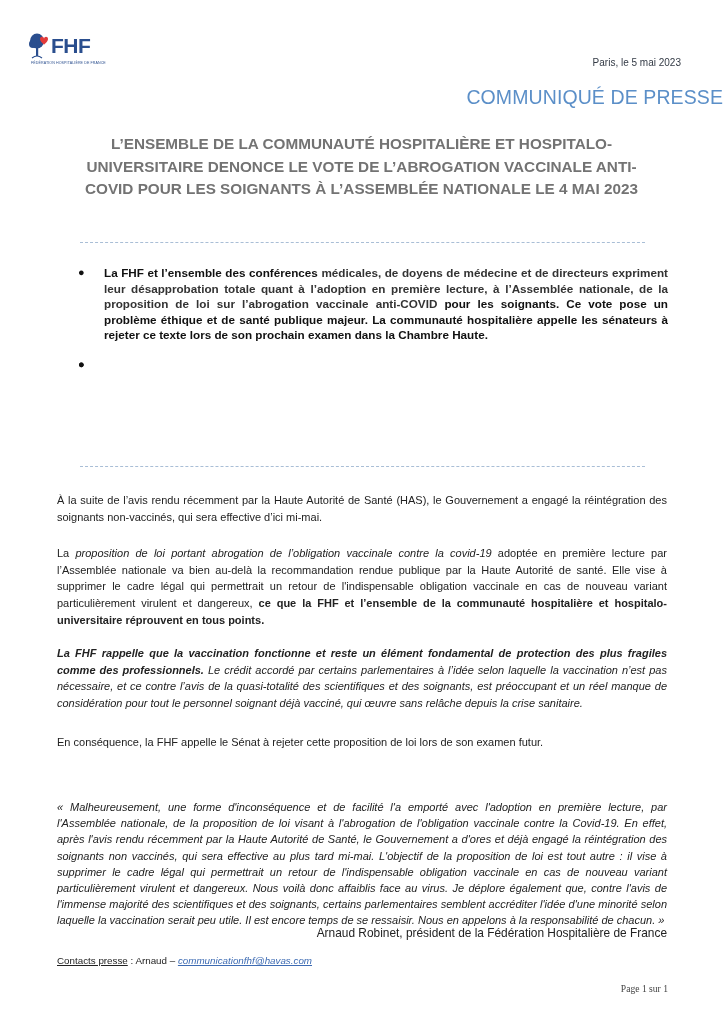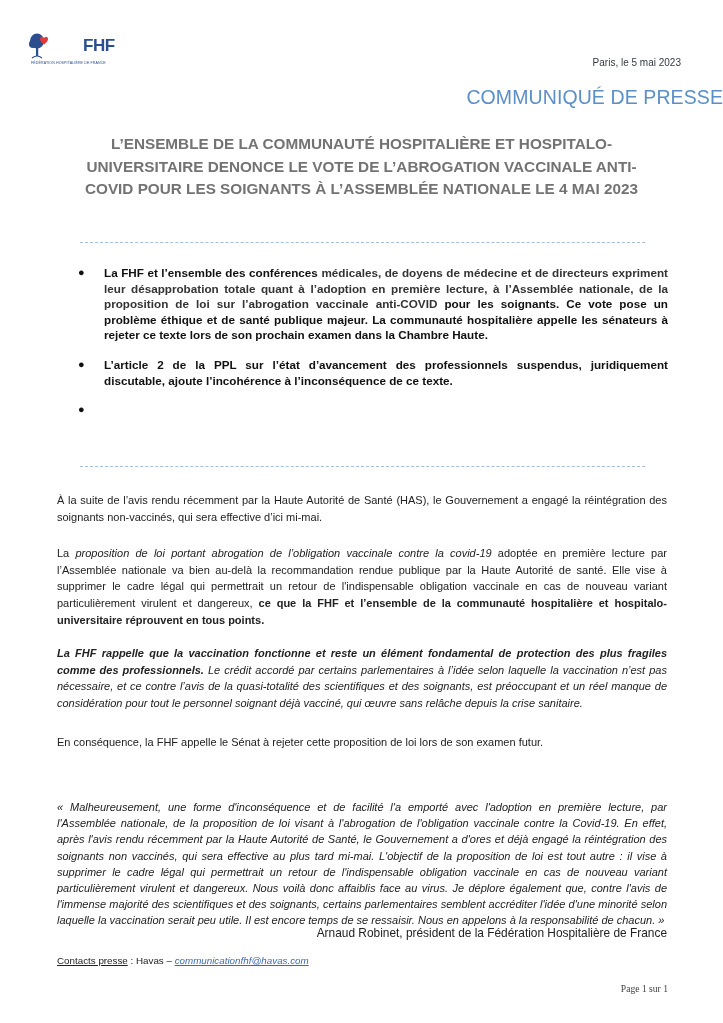--- a/index.html
+++ b/index.html
@@ -3,22 +3,22 @@
 <meta charset="utf-8">
 <style>
   html, body { margin: 0; padding: 0; background: #ffffff; }
   body {
     width: 723px; height: 1023px; position: relative; overflow: hidden;
     font-family: "Liberation Sans", sans-serif; color: #1a1a1a;
   }
   .logo { position: absolute; left: 24px; top: 30px; width: 80px; height: 40px; }
   .logo-mark { position: absolute; left: 4px; top: 2px; width: 22px; height: 28px; }
   .logo-text {
-    position: absolute; left: 27px; top: 2px; font-weight: bold; font-size: 17px;
-    color: #2a4e8e; letter-spacing: -0.5px; line-height: 28px; margin-left: 32px;
+    position: absolute; left: 27px; top: 2px; font-weight: bold; font-size: 21px;
+    color: #2a4e8e; letter-spacing: -0.5px; line-height: 28px;
   }
   .logo-sub {
     position: absolute; left: 7px; top: 31px; font-size: 3.6px; color: #2a4e8e;
     letter-spacing: 0.1px; white-space: nowrap;
   }
   .date {
     position: absolute; right: 42px; top: 57px; font-size: 10px; color: #333a45;
   }
   .doc-type {
     position: absolute; left: 0; right: 0; top: 86px; text-align: right;
@@ -93,21 +93,20 @@
 
 <div class="sep top"></div>
 
 <ul class="bullets">
   <li>
     <span class="bullet-dot">●</span>
     <span class="b">La FHF et l’ensemble des conférences </span><span class="semi">médicales, de doyens de médecine et de directeurs expriment leur désapprobation totale quant à l’adoption en première lecture, à l’Assemblée nationale, de la proposition de loi sur l’abrogation vaccinale anti-COVID </span><span class="b">pour les soignants. Ce vote pose un problème éthique et de santé publique majeur. La communauté hospitalière appelle les sénateurs à rejeter ce texte lors de son prochain examen dans la Chambre Haute.</span>
   </li>
   <li>
     <span class="bullet-dot">●</span>
-    <span class="b">L’article 2 de la PPL sur l’état d’avancement des professionnels suspendus, juridiquement discutable, ajoute l’incohérence à l’inconséquence de ce texte.</span>
   </li>
   <li>
     <span class="bullet-dot">●</span>
   </li>
 </ul>
 
 <div class="sep bottom"></div>
 
 <div class="body p1">
   <p>À la suite de l’avis rendu récemment par la Haute Autorité de Santé (HAS), le Gouvernement a engagé la réintégration des soignants non-vaccinés, qui sera effective d’ici mi-mai.</p>
@@ -125,16 +124,16 @@
   <p>En conséquence, la FHF appelle le Sénat à rejeter cette proposition de loi lors de son examen futur.</p>
 </div>
 
 <div class="body p5">
   <p>« Malheureusement, une forme d'inconséquence et de facilité l'a emporté avec l'adoption en première lecture, par l'Assemblée nationale, de la proposition de loi visant à l'abrogation de l'obligation vaccinale contre la Covid-19. En effet, après l'avis rendu récemment par la Haute Autorité de Santé, le Gouvernement a d'ores et déjà engagé la réintégration des soignants non vaccinés, qui sera effective au plus tard mi-mai. L'objectif de la proposition de loi est tout autre : il vise à supprimer le cadre légal qui permettrait un retour de l'indispensable obligation vaccinale en cas de nouveau variant particulièrement virulent et dangereux. Nous voilà donc affaiblis face au virus. Je déplore également que, contre l'avis de l'immense majorité des scientifiques et des soignants, certains parlementaires semblent accréditer l'idée d'une minorité selon laquelle la vaccination serait peu utile. Il est encore temps de se ressaisir. Nous en appelons à la responsabilité de chacun. »</p>
 </div>
 
 <div class="signature">Arnaud Robinet, président de la Fédération Hospitalière de France</div>
 
 <div class="contacts">
-  <span class="u">Contacts presse</span><span> : Havas – </span><a>communicationfhf@havas.com</a>
+  <span class="u">Contacts presse</span><span> : Arnaud – </span><a>communicationfhf@havas.com</a>
 </div>
 
 <div class="page-num">Page 1 sur 1</div>
 
 </body></html>

